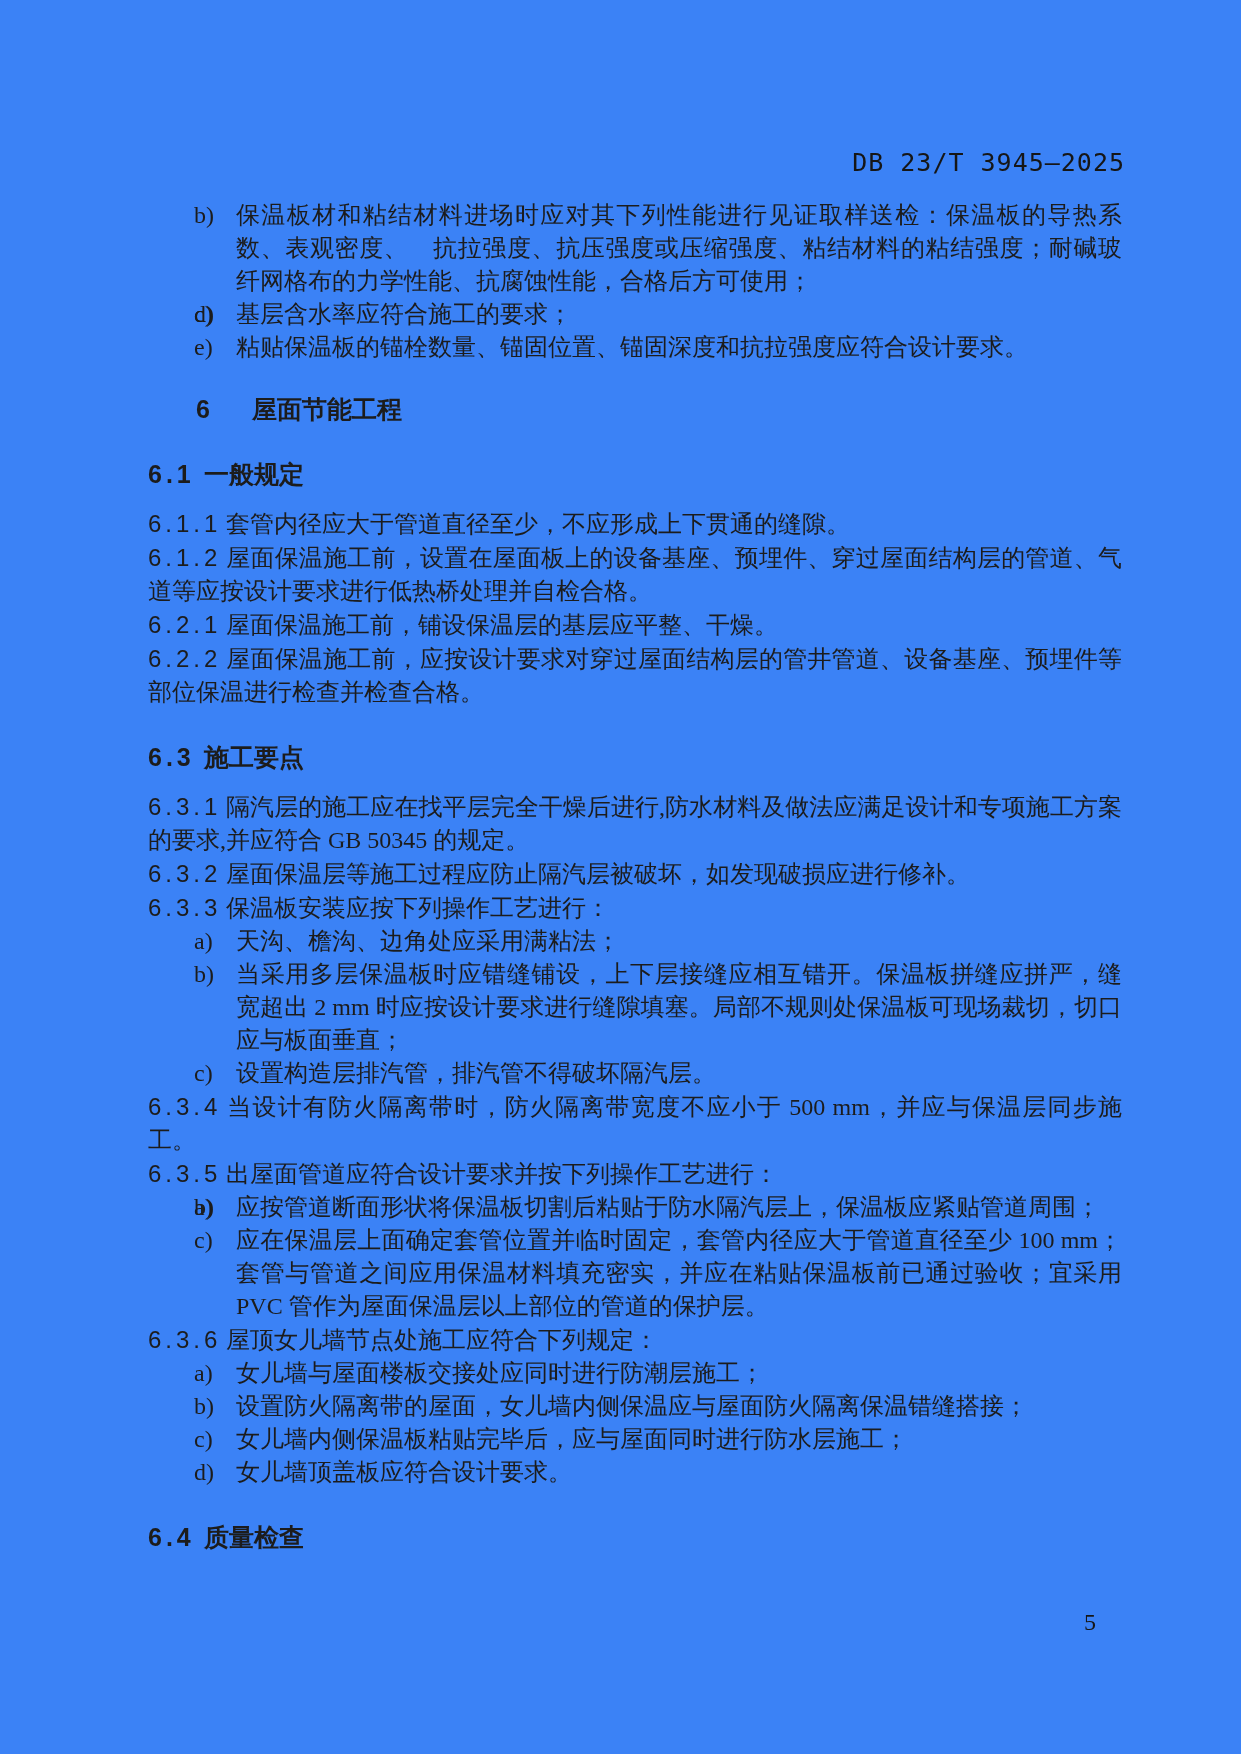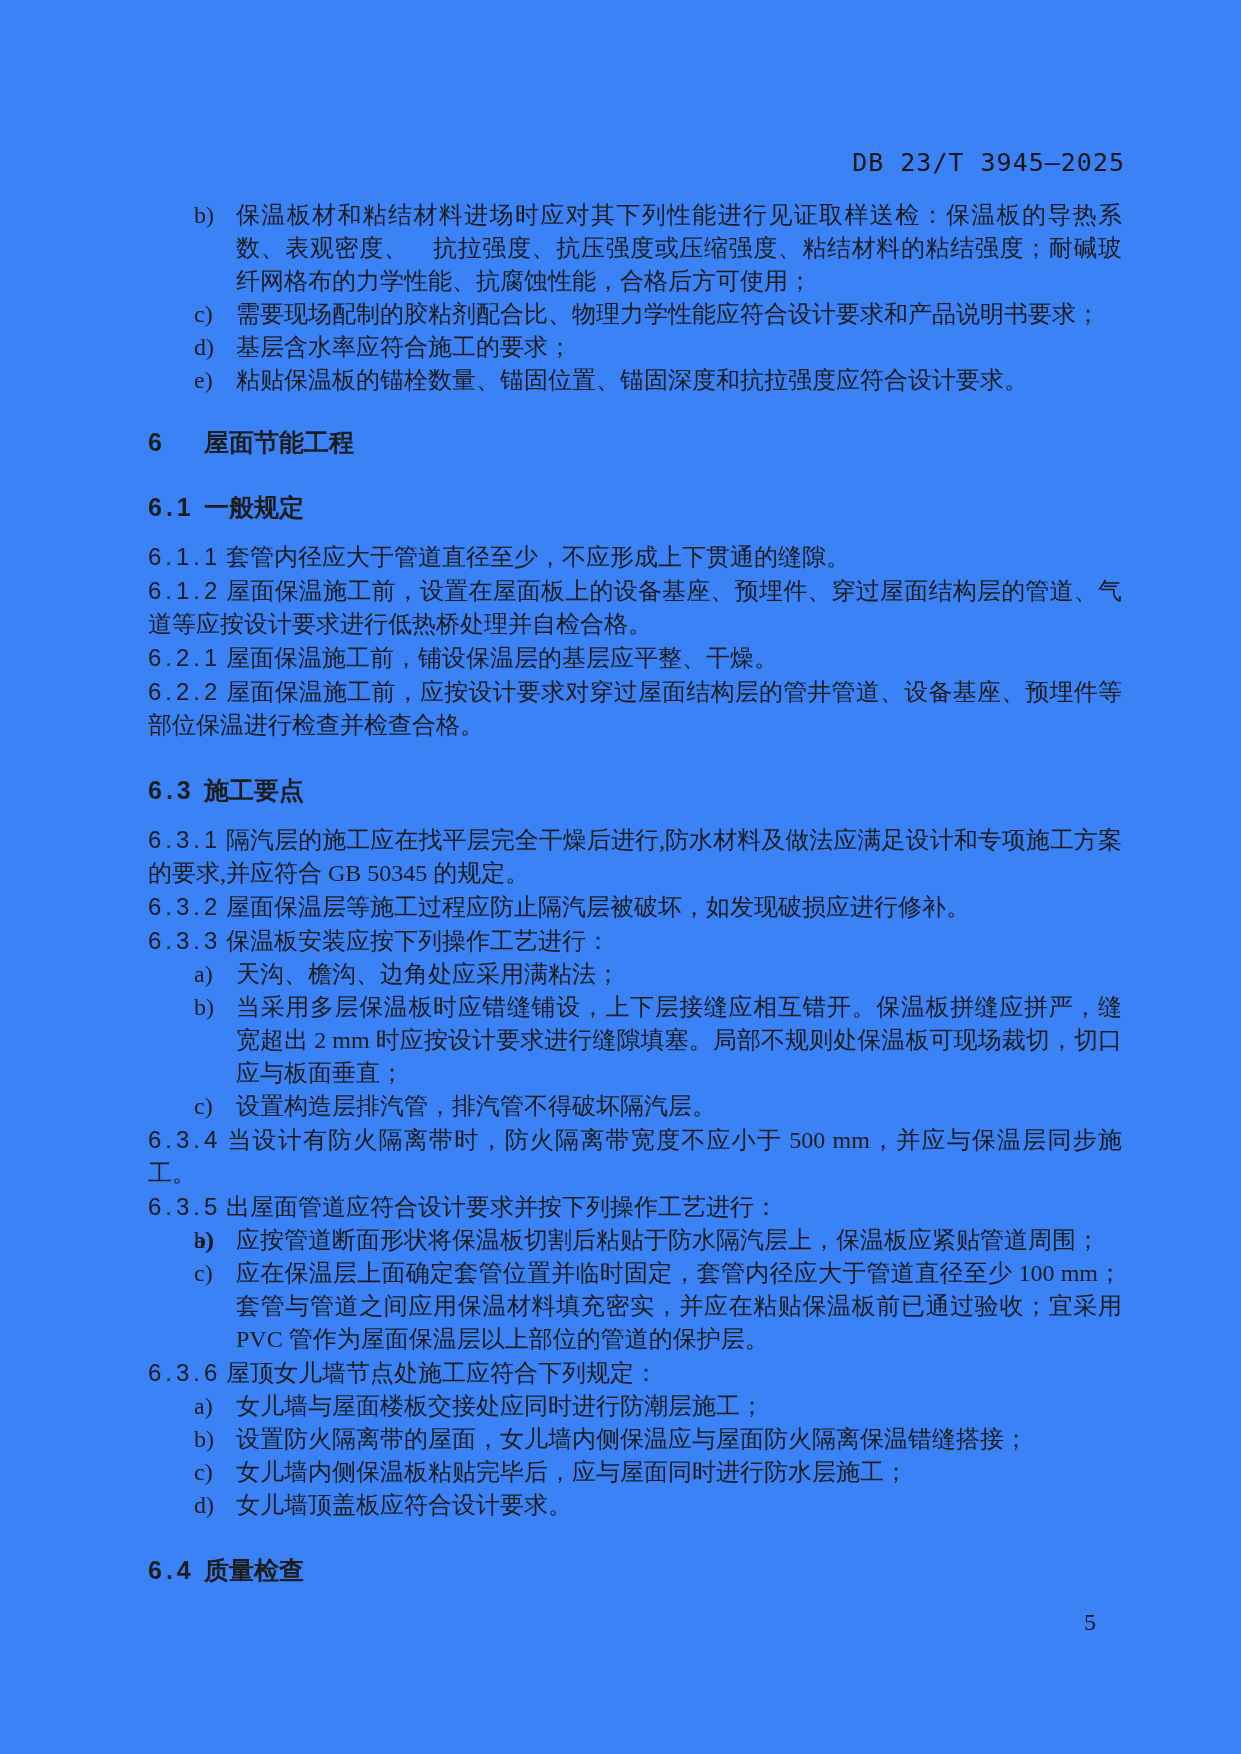--- a/index.html
+++ b/index.html
@@ -38,21 +38,21 @@
     font-family: "Liberation Sans", "DejaVu Sans", sans-serif;
     letter-spacing: 4px;
     font-weight: normal;
   }
   .h1, .h2 {
     font-family: "Liberation Sans", "DejaVu Sans", sans-serif;
     font-weight: bold;
     font-size: 25px;
     line-height: 33px;
   }
-  .h1 { margin-top: 29px; margin-bottom: 21px; }
+  .h1 { margin-top: 29px; margin-bottom: 21px; margin-left: 48px; }
   .h2 { margin-top: 32px; margin-bottom: 16px; }
   .h-num {
     display: inline-block;
     min-width: 56px;
     letter-spacing: 4px;
   }
   .li {
     position: relative;
     padding-left: 88px;
   }
@@ -78,21 +78,20 @@
   <div class="doc-header">DB 23/T 3945—2025</div>
 
   <div class="content">
 
     <div class="li">
       <span class="li-label">b)</span>
       <span class="li-text">保温板材和粘结材料进场时应对其下列性能进行见证取样送检：保温板的导热系数、表观密度、　抗拉强度、抗压强度或压缩强度、粘结材料的粘结强度；耐碱玻纤网格布的力学性能、抗腐蚀性能，合格后方可使用；</span>
     </div>
     <div class="li">
       <span class="li-label">c)</span>
-      <span class="li-text">需要现场配制的胶粘剂配合比、物理力学性能应符合设计要求和产品说明书要求；</span>
     </div>
     <div class="li">
       <span class="li-label">d)</span>
       <span class="li-text">基层含水率应符合施工的要求；</span>
     </div>
     <div class="li">
       <span class="li-label">e)</span>
       <span class="li-text">粘贴保温板的锚栓数量、锚固位置、锚固深度和抗拉强度应符合设计要求。</span>
     </div>
 

